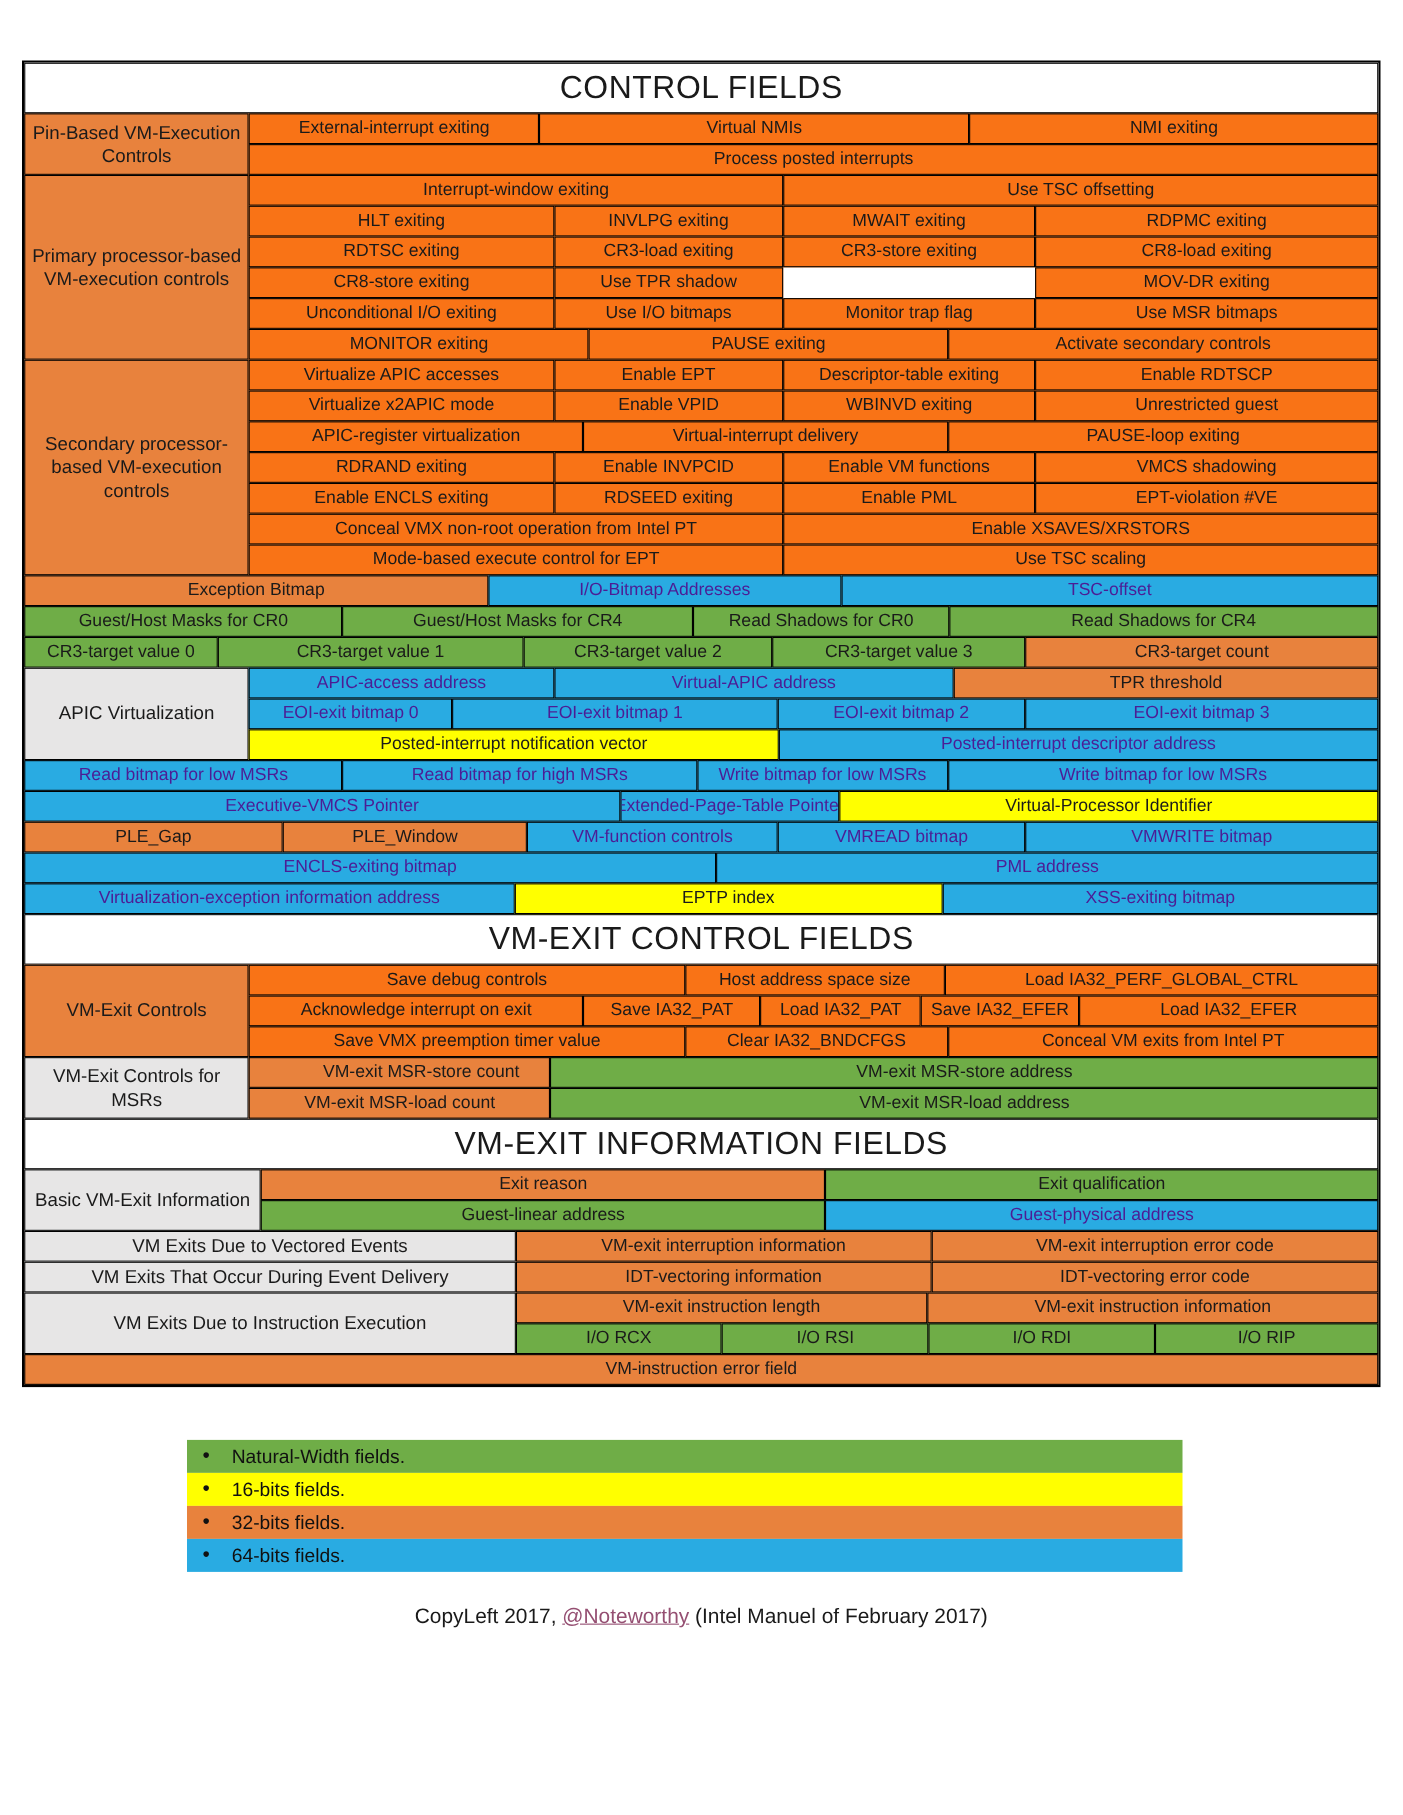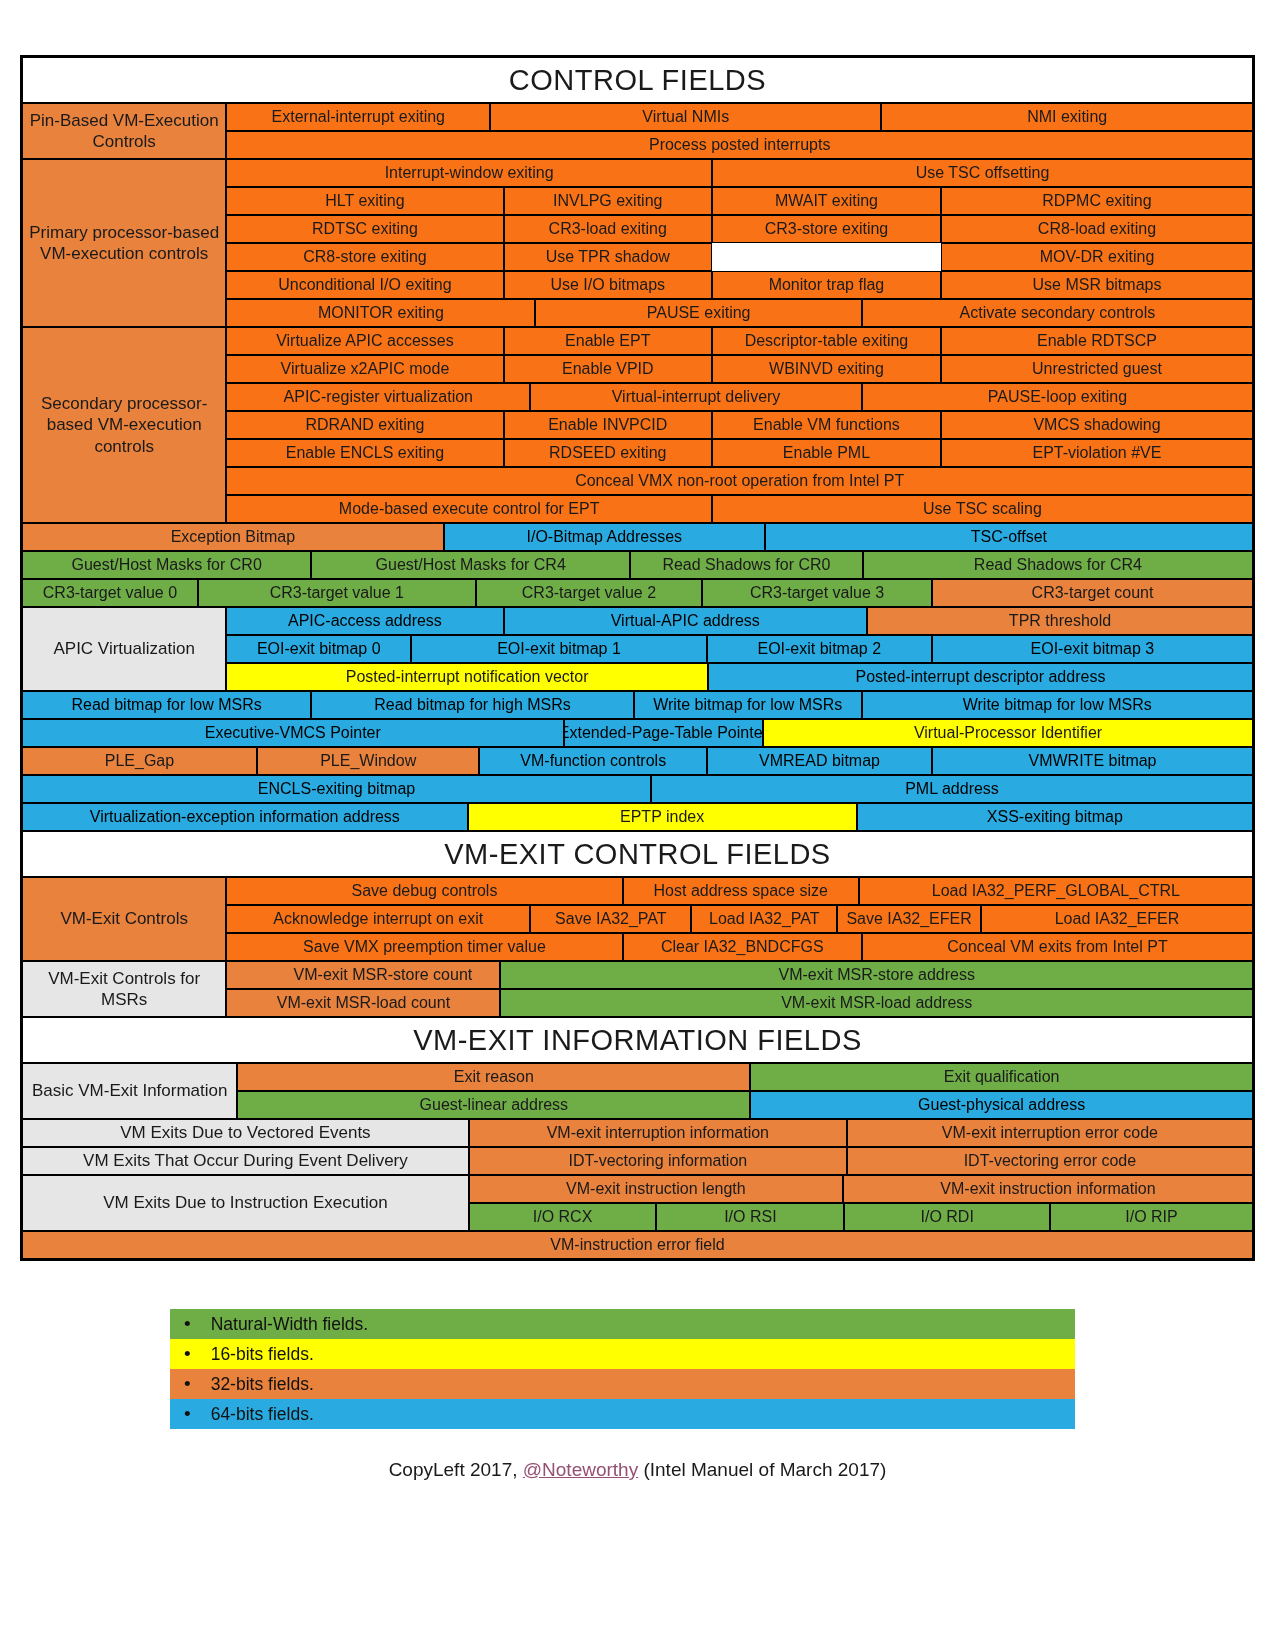--- a/index.html
+++ b/index.html
@@ -12,21 +12,21 @@
   .cell{border:1.5px solid #000;box-sizing:border-box;display:flex;align-items:center;
         justify-content:center;font-size:16px;white-space:nowrap;overflow:hidden;
         padding:0 1px;flex-grow:1;flex-shrink:1;}
   .group{display:flex;align-items:stretch;}
   .glabel{border:1.5px solid #000;box-sizing:border-box;display:flex;align-items:center;
           justify-content:center;text-align:center;font-size:17px;line-height:1.25;
           padding:0 6px;flex-grow:0;flex-shrink:0;}
   .grows{flex:1 1 auto;display:flex;flex-direction:column;min-width:0;}
   .c-o{background:#E8823D;}
   .c-g{background:#6FAD47;}
-  .c-b{background:#29ABE2;color:#000000;}
+  .c-b{background:#29ABE2;color:#4c1d95;}
   .c-y{background:#FFFF00;}
   .c-w{background:#f97316;}
   .c-l{background:#E7E6E6;}
   .legend{margin:48px 0 0 170px;width:905px;}
   .lrow{height:30px;display:flex;align-items:center;font-size:17.5px;color:#111;}
   .bullet{margin:0 20px 0 14px;font-size:19px;}
   .footer{margin-top:30px;text-align:center;font-size:19px;color:#1a1a1a;}
   .link{color:#954F72;text-decoration:underline;}
 </style>
 </head>
@@ -113,20 +113,21 @@
             <div class="cell c-w" style="flex-basis: 30.4%;">VMCS shadowing</div>
           </div>
           <div class="r">
             <div class="cell c-w" style="flex-basis: 27%;">Enable ENCLS exiting</div>
             <div class="cell c-w" style="flex-basis: 20.3%;">RDSEED exiting</div>
             <div class="cell c-w" style="flex-basis: 22.3%;">Enable PML</div>
             <div class="cell c-w" style="flex-basis: 30.4%;">EPT-violation #VE</div>
           </div>
           <div class="r">
             <div class="cell c-w" style="flex-basis: 47.3%;">Conceal VMX non-root operation from Intel PT</div>
+            <div class="cell c-w" style="flex-basis: 52.7%;">Enable XSAVES/XRSTORS</div>
           </div>
           <div class="r">
             <div class="cell c-w" style="flex-basis: 47.3%;">Mode-based execute control for EPT</div>
             <div class="cell c-w" style="flex-basis: 52.7%;">Use TSC scaling</div>
           </div>
         </div>
       </div>
       <div class="r">
         <div class="cell c-o" style="flex-basis: 34.3%;">Exception Bitmap</div>
         <div class="cell c-b" style="flex-basis: 26.1%;">I/O-Bitmap Addresses</div>
@@ -293,15 +294,15 @@
         <div class="bullet">•</div>
         <div class="ltext">32-bits fields.</div>
       </div>
       <div class="lrow c-b">
         <div class="bullet">•</div>
         <div class="ltext">64-bits fields.</div>
       </div>
     </div>
 
   <div class="footer">
-    <span>CopyLeft 2017, </span><span class="link">@Noteworthy</span><span> (Intel Manuel of March 2017)</span>
+    <span>CopyLeft 2017, </span><span class="link">@Noteworthy</span><span> (Intel Manuel of February 2017)</span>
   </div>
 </div>
 
 </body></html>

